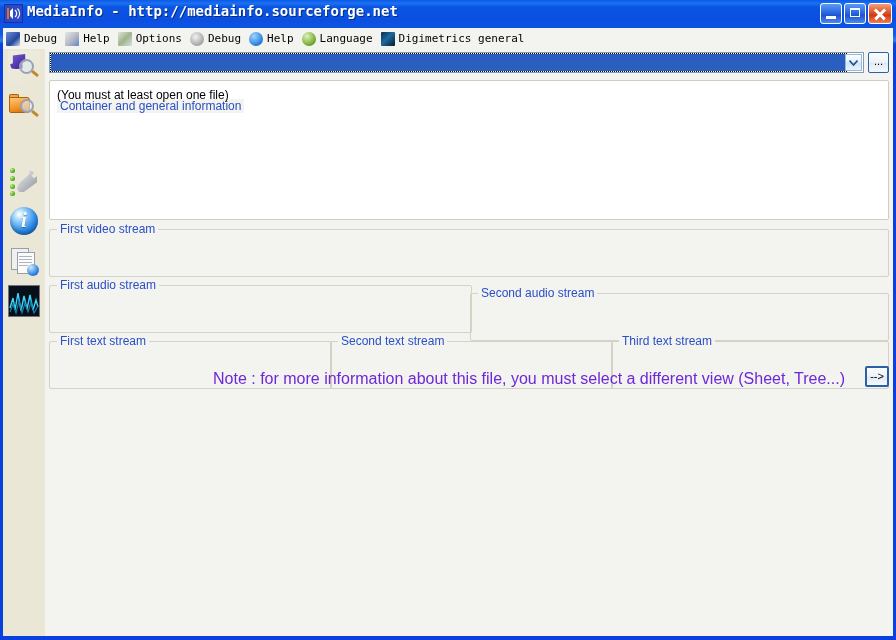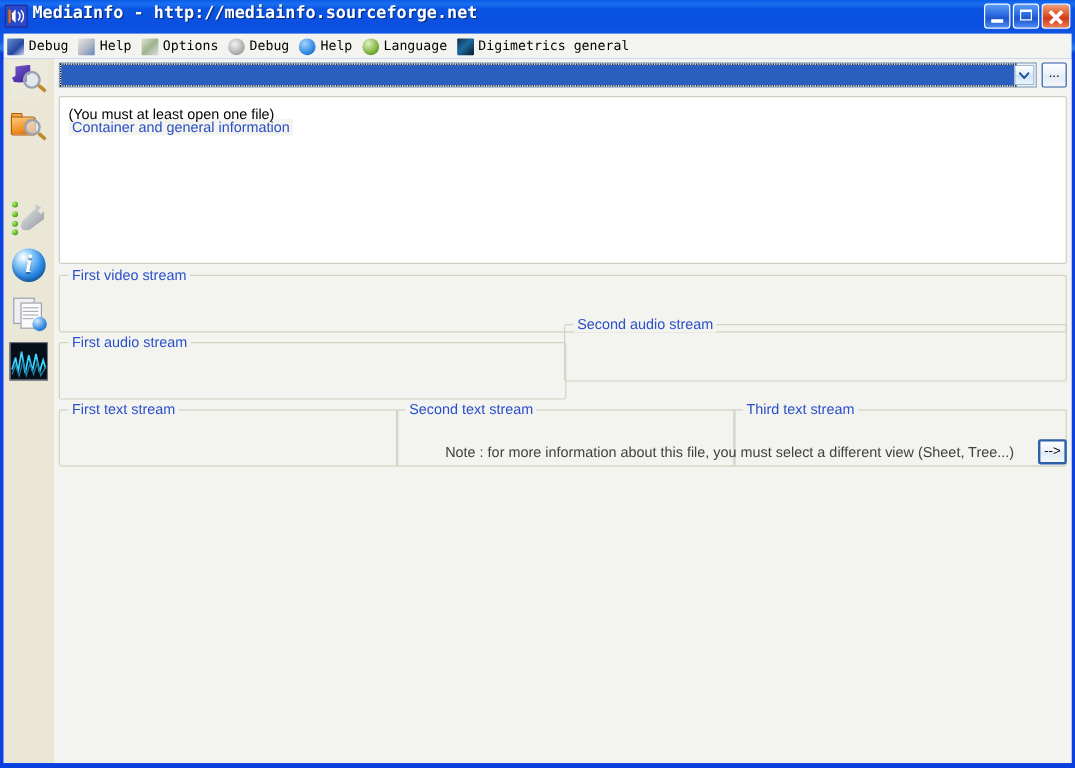--- a/index.html
+++ b/index.html
@@ -377,22 +377,22 @@
 
   
   .note-row {
     position: absolute;
     left: 4px; top: 317px;
     width: 840px; height: 24px;
   }
   .note-text {
     position: absolute;
     right: 44px; top: 4px;
-    font-size: 12px;
-    color: #404040;
+    font-size: 16px;
+    color: #6d28d9;
     white-space: nowrap;
   }
   .arrow-btn {
     position: absolute;
     right: 0; top: 0;
     width: 24px; height: 21px;
     background: linear-gradient(to bottom,#fbfcfd,#eef3f9 45%,#e1eaf4 55%,#f4f8fc);
     border: 2px solid #2c5fa8;
     border-radius: 2px;
     box-sizing: border-box;
@@ -554,21 +554,21 @@
       <div class="gbox" style="left:4px; top:236px; width:423px; height:48px;">
         <span class="legend">First audio stream</span>
         <div class="body"></div>
       </div>
 
       <div class="gbox" style="left:4px; top:180px; width:840px; height:48px;">
         <span class="legend">First video stream</span>
         <div class="body"></div>
       </div>
 
-      <div class="gbox" style="left:425px; top:221px; width:419px; height:48px;">
+      <div class="gbox" style="left:425px; top:244px; width:419px; height:48px;">
         <span class="legend">Second audio stream</span>
         <div class="body"></div>
       </div>
 
       <div class="gbox" style="left:4px; top:292px; width:283px; height:48px;text-align:center;">
         <span class="legend">First text stream</span>
         <div class="body"></div>
       </div>
 
       <div class="gbox" style="left:566px; top:292px; width:278px; height:48px;">

